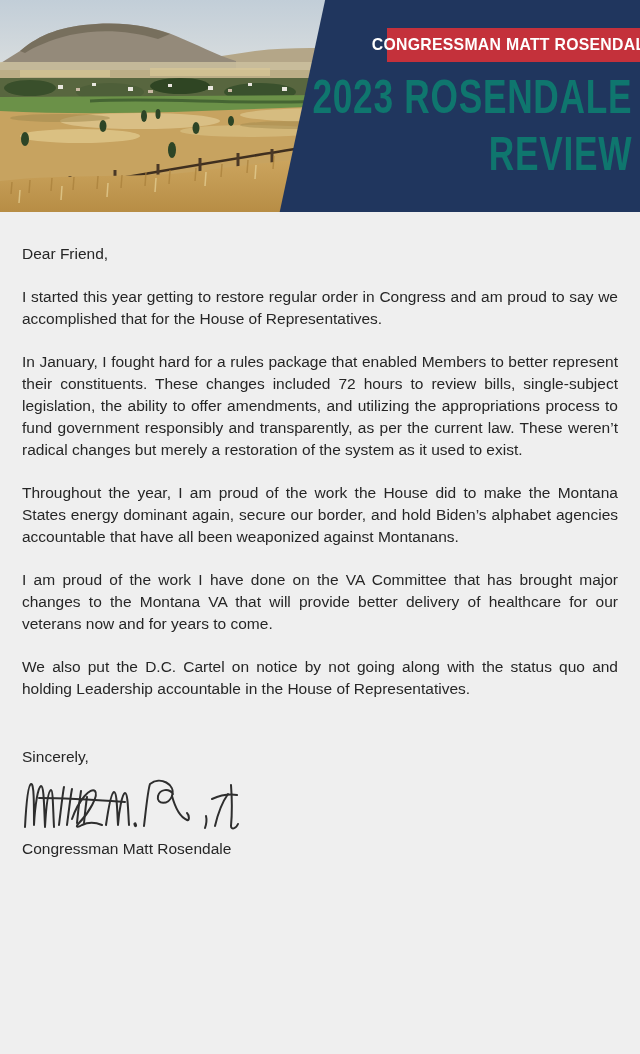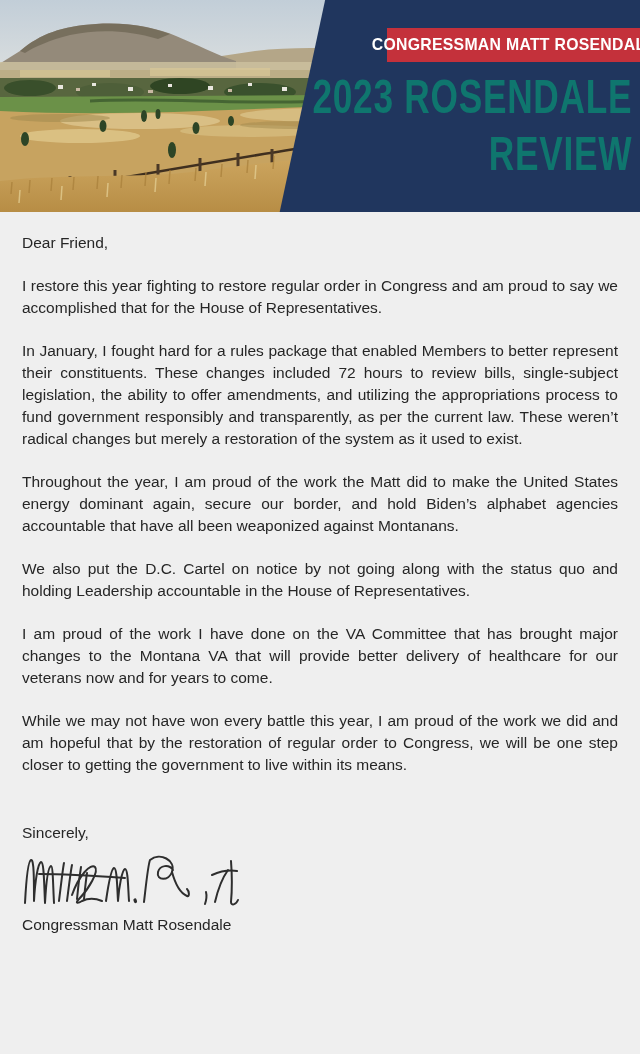--- a/index.html
+++ b/index.html
@@ -34,21 +34,21 @@
     color:#ffffff;font-weight:bold;font-size:17px;letter-spacing:.3px;
     white-space:nowrap;transform:scaleX(.93);
   }
   .title{position:absolute;top:68px;right:8px;text-align:right;color:#0f766e;font-weight:bold;}
   .title-line{
     display:block;font-size:49px;line-height:57px;letter-spacing:1px;
     white-space:nowrap;transform:scaleX(.72);transform-origin:100% 50%;
   }
 
   
-  .letter{padding:20px 22px 0 22px;}
+  .letter{padding:31px 22px 0 22px;}
   .letter p{margin:0 0 21px 0;font-size:15.5px;line-height:22px;text-align:justify;}
   .letter p.salutation{text-align:left;}
   .closing{margin-top:46px;}
   .letter p.closing-text{margin-bottom:10px;text-align:left;}
   .signature-svg{display:block;margin:2px 0 0 0;}
   .letter p.signer{margin:2px 0 0 0;text-align:left;}
 </style>
 </head>
 <body>
 
@@ -181,26 +181,25 @@
 
     <div class="title">
       <span class="title-line">2023 ROSENDALE</span>
       <span class="title-line">REVIEW</span>
     </div>
   </div>
 
   <div class="letter">
     <p class="salutation">Dear Friend,</p>
 
-    <p>I restore this year fighting to restore regular order in Congress and am proud to say we accomplished that for the House of Representatives.</p>
+    <p>I started this year getting to restore regular order in Congress and am proud to say we accomplished that for the House of Representatives.</p>
     <p>In January, I fought hard for a rules package that enabled Members to better represent their constituents. These changes included 72 hours to review bills, single-subject legislation, the ability to offer amendments, and utilizing the appropriations process to fund government responsibly and transparently, as per the current law. These weren’t radical changes but merely a restoration of the system as it used to exist.</p>
-    <p>Throughout the year, I am proud of the work the Matt did to make the United States energy dominant again, secure our border, and hold Biden’s alphabet agencies accountable that have all been weaponized against Montanans.</p>
+    <p>Throughout the year, I am proud of the work the House did to make the Montana States energy dominant again, secure our border, and hold Biden’s alphabet agencies accountable that have all been weaponized against Montanans.</p>
+    <p>I am proud of the work I have done on the VA Committee that has brought major changes to the Montana VA that will provide better delivery of healthcare for our veterans now and for years to come.</p>
     <p>We also put the D.C. Cartel on notice by not going along with the status quo and holding Leadership accountable in the House of Representatives.</p>
-    <p>I am proud of the work I have done on the VA Committee that has brought major changes to the Montana VA that will provide better delivery of healthcare for our veterans now and for years to come.</p>
-    <p>While we may not have won every battle this year, I am proud of the work we did and am hopeful that by the restoration of regular order to Congress, we will be one step closer to getting the government to live within its means.</p>
 
     <div class="closing">
       <p class="closing-text">Sincerely,</p>
 
       <svg class="signature-svg" width="222" height="58" viewBox="0 0 222 58">
         <g fill="none" stroke="#2e2e2e" stroke-width="2" stroke-linecap="round" stroke-linejoin="round">
 
           <path d="M3,49 C4,30 6,7 9,6 C12,5 12,25 12,47 C13,27 16,9 19,8 C22,8 22,27 23,49 C24,31 26,13 29,12 C31,12 31,31 32,49"></path>
 
           <path d="M37,47 C39,31 41,13 42,9"></path>

